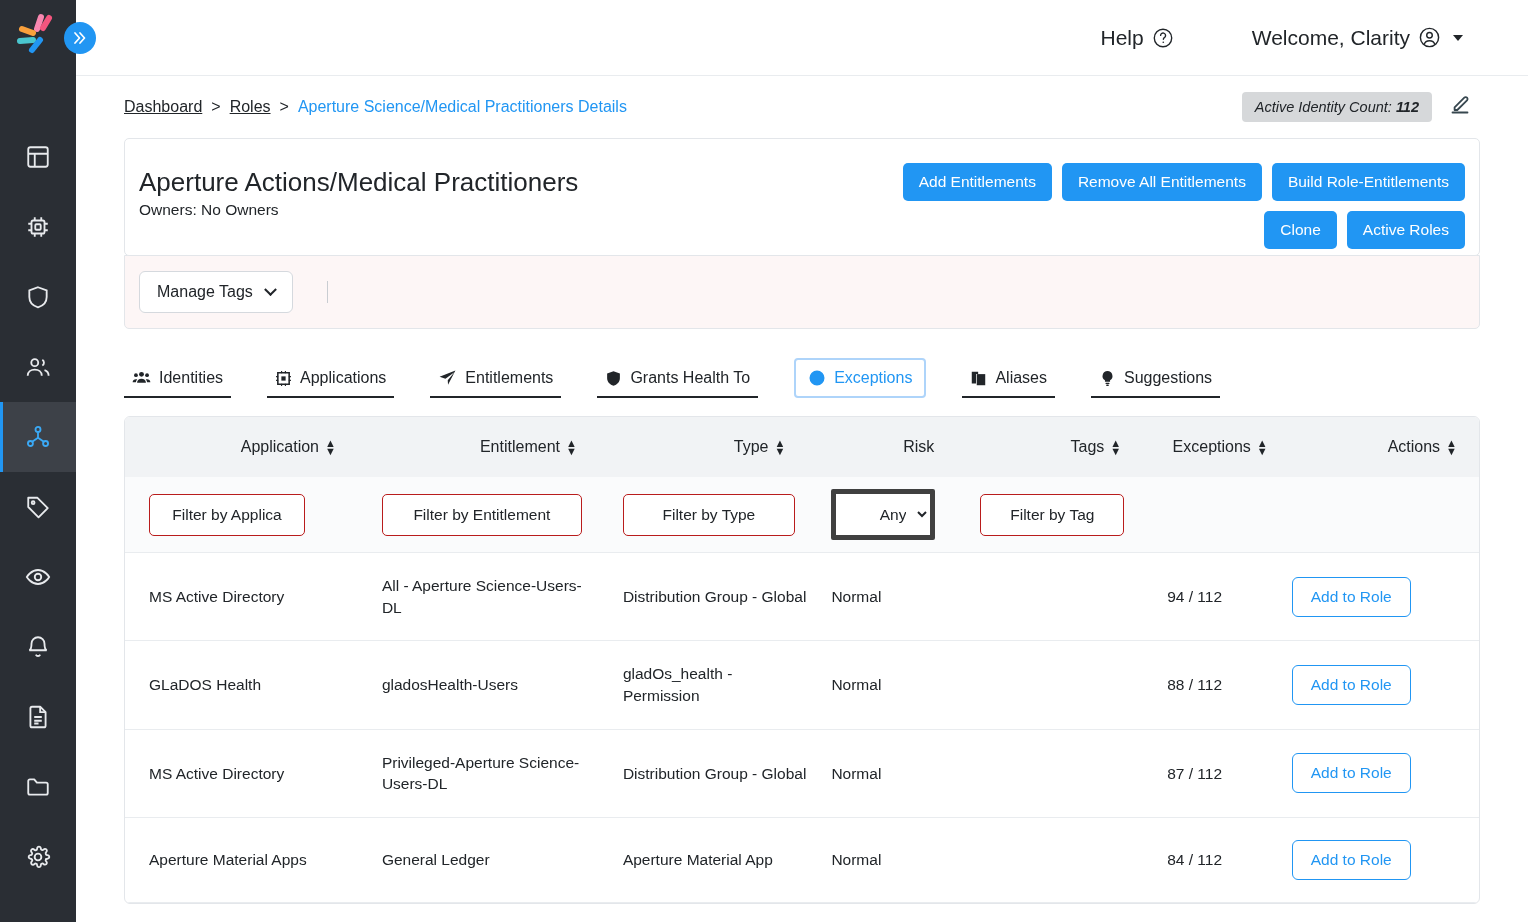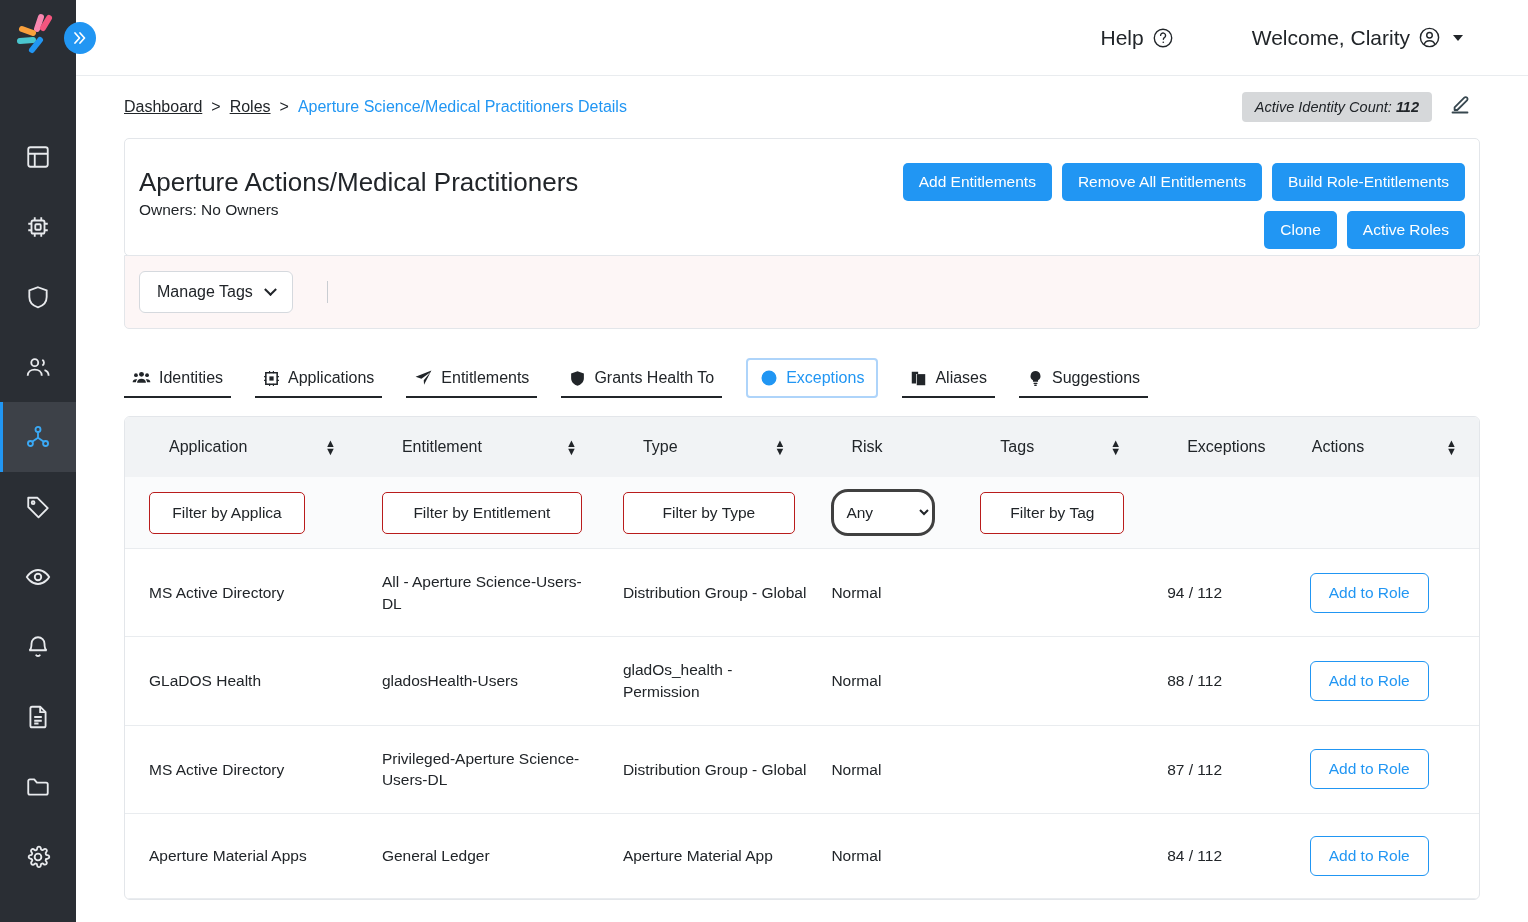--- a/index.html
+++ b/index.html
@@ -148,21 +148,21 @@
     border-right: 2px solid #212529; border-bottom: 2px solid #212529;
     transform: rotate(45deg) translate(-2px,-2px);
   }
   .tag-divider { width: 1px; height: 22px; background: #c9cdd2; margin-left: 34px; }
 
   
   .tabs {
     display: flex; align-items: flex-end;
     margin-top: 21px;
     height: 48px;
-    gap: 0;
+    gap: 12px;
   }
   .tab {
     display: flex; align-items: center; gap: 8px;
     font-size: 16px; color: #212529;
     padding: 9px 8px 9px 8px;
     margin-right: 24px;
     border-bottom: 2px solid #212529;
     cursor: pointer;
     background: transparent;
   }
@@ -185,21 +185,21 @@
   }
   table { width: 100%; border-collapse: collapse; table-layout: fixed; }
   thead th {
     background: #f1f3f5;
     text-align: left;
     font-size: 16px; font-weight: normal; color: #212529;
     padding: 21px 0 21px 24px;
     vertical-align: middle;
     position: relative;
   }
-  .th-inner { display: flex; align-items: center; justify-content: space-between; padding-right: 22px; margin-left: 20px; }
+  .th-inner { display: flex; align-items: center; justify-content: flex-end; padding-right: 22px; }
   .sort-ico { display: inline-flex; flex-direction: column; line-height: 0; margin-left: 6px; }
   .sort-ico span { font-size: 11px; color: #212529; line-height: 8px; }
 
   .filter-row td {
     background: #fafbfc;
     padding: 12px 0 12px 24px;
     border-bottom: 1px solid #e9ecef;
   }
   .filter-input {
     width: 100%; max-width: 172px;
@@ -207,44 +207,44 @@
     background: #fff;
     font-family: inherit; font-size: 15.5px;
     color: #212529;
     padding: 11px 8px;
     text-align: center;
     outline: none;
   }
   .filter-input::placeholder { color: #212529; opacity: 1; text-align: center; }
   .filter-select {
     width: 104px;
-    border: 3px solid #404040; border-radius: 17px;
+    border: 5px solid #404040; border-radius: 2px;
     background: #fff;
     font-family: inherit; font-size: 15.5px; color: #212529;
     padding: 11px 8px;
-    text-align: left;
+    text-align: right;
     outline: none;
     cursor: pointer;
   }
   #f-app { max-width: 156px; }
   #f-ent { max-width: 200px; }
   #f-type { max-width: 172px; }
   #f-tag { max-width: 144px; }
 
   tbody td {
     font-size: 15.5px; color: #212529;
     padding: 22px 0 22px 24px;
     border-bottom: 1px solid #e9ecef;
     vertical-align: middle;
     line-height: 1.4;
   }
   .add-role-btn {
     background: #fff; border: 1px solid #2196f3; border-radius: 6px;
     color: #2196f3; font-size: 15.5px; font-family: inherit;
-    padding: 10px 18px; cursor: pointer; white-space: nowrap; margin-left: 18px;
+    padding: 10px 18px; cursor: pointer; white-space: nowrap;
   }
 </style>
 </head>
 <body>
 
 <div id="sidebar">
   <div class="logo-wrap">
     <svg class="logo-svg" width="48" height="48" viewBox="0 0 48 48">
       <g stroke-linecap="round">
         <line x1="23" y1="17" x2="27" y2="5" stroke="#f987b0" stroke-width="6"></line>

